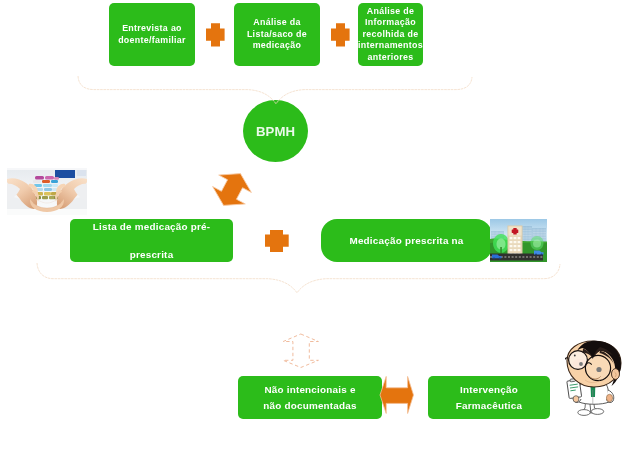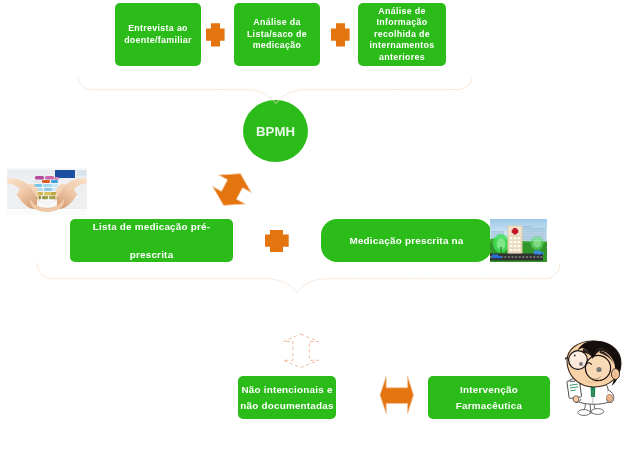--- a/index.html
+++ b/index.html
@@ -15,32 +15,32 @@
   .circ{position:absolute;box-sizing:border-box;background:#2cbc1a;border-radius:50%;
         display:flex;align-items:center;justify-content:center;color:#eafaea;
         font-weight:bold;font-size:13.2px;letter-spacing:0px;padding-top:1.5px;}
   svg.ov{position:absolute;left:0;top:0;width:639px;height:457px;pointer-events:none;}
 </style>
 </head>
 <body>
 
 <div id="stage">
 
-  <div class="gbox fsm" id="b1" style="left:115px;top:3px;width:86px;height:63px;">
+  <div class="gbox fsm" id="b1" style="left:109px;top:3px;width:86px;height:63px;">
     <div>Entrevista ao</div>
     <div>doente/familiar</div>
   </div>
 
   <div class="gbox fsm" id="b2" style="left:234px;top:3px;width:86px;height:63px;">
     <div>Análise da</div>
     <div>Lista/saco de</div>
     <div>medicação</div>
   </div>
 
-  <div class="gbox fsm" id="b3" style="left:358px;top:3px;width:88px;height:63px;">
+  <div class="gbox fsm" id="b3" style="left:358px;top:3px;width:65px;height:63px;">
     <div>Análise de</div>
     <div>Informação</div>
     <div>recolhida de</div>
     <div>internamentos</div>
     <div>anteriores</div>
   </div>
 
   <div class="circ" style="left:243px;top:100px;width:65px;height:62px;">
     <span>BPMH</span>
   </div>
@@ -48,21 +48,21 @@
   <div class="gbox lh15" style="left:70px;top:219px;width:163px;height:43px;gap:12px;">
     <div>Lista de medicação pré-</div>
     <div>prescrita</div>
   </div>
 
   <div class="gbox lh15" style="left:321px;top:219px;width:171px;height:43px;border-radius:16px;">
     <div>Medicação prescrita na</div>
   </div>
 
 
-  <div class="gbox lh15" style="left:238px;top:376px;width:98px;height:43px;">
+  <div class="gbox lh15" style="left:238px;top:376px;width:144px;height:43px;">
     <div>Não intencionais e</div>
     <div>não documentadas</div>
   </div>
 
   <div class="gbox lh15" style="left:428px;top:376px;width:122px;height:43px;">
     <div>Intervenção</div>
     <div>Farmacêutica</div>
   </div>
 
   <svg class="art" style="position:absolute;left:7px;top:168px;width:80px;height:47px;" viewBox="0 0 80 47">

